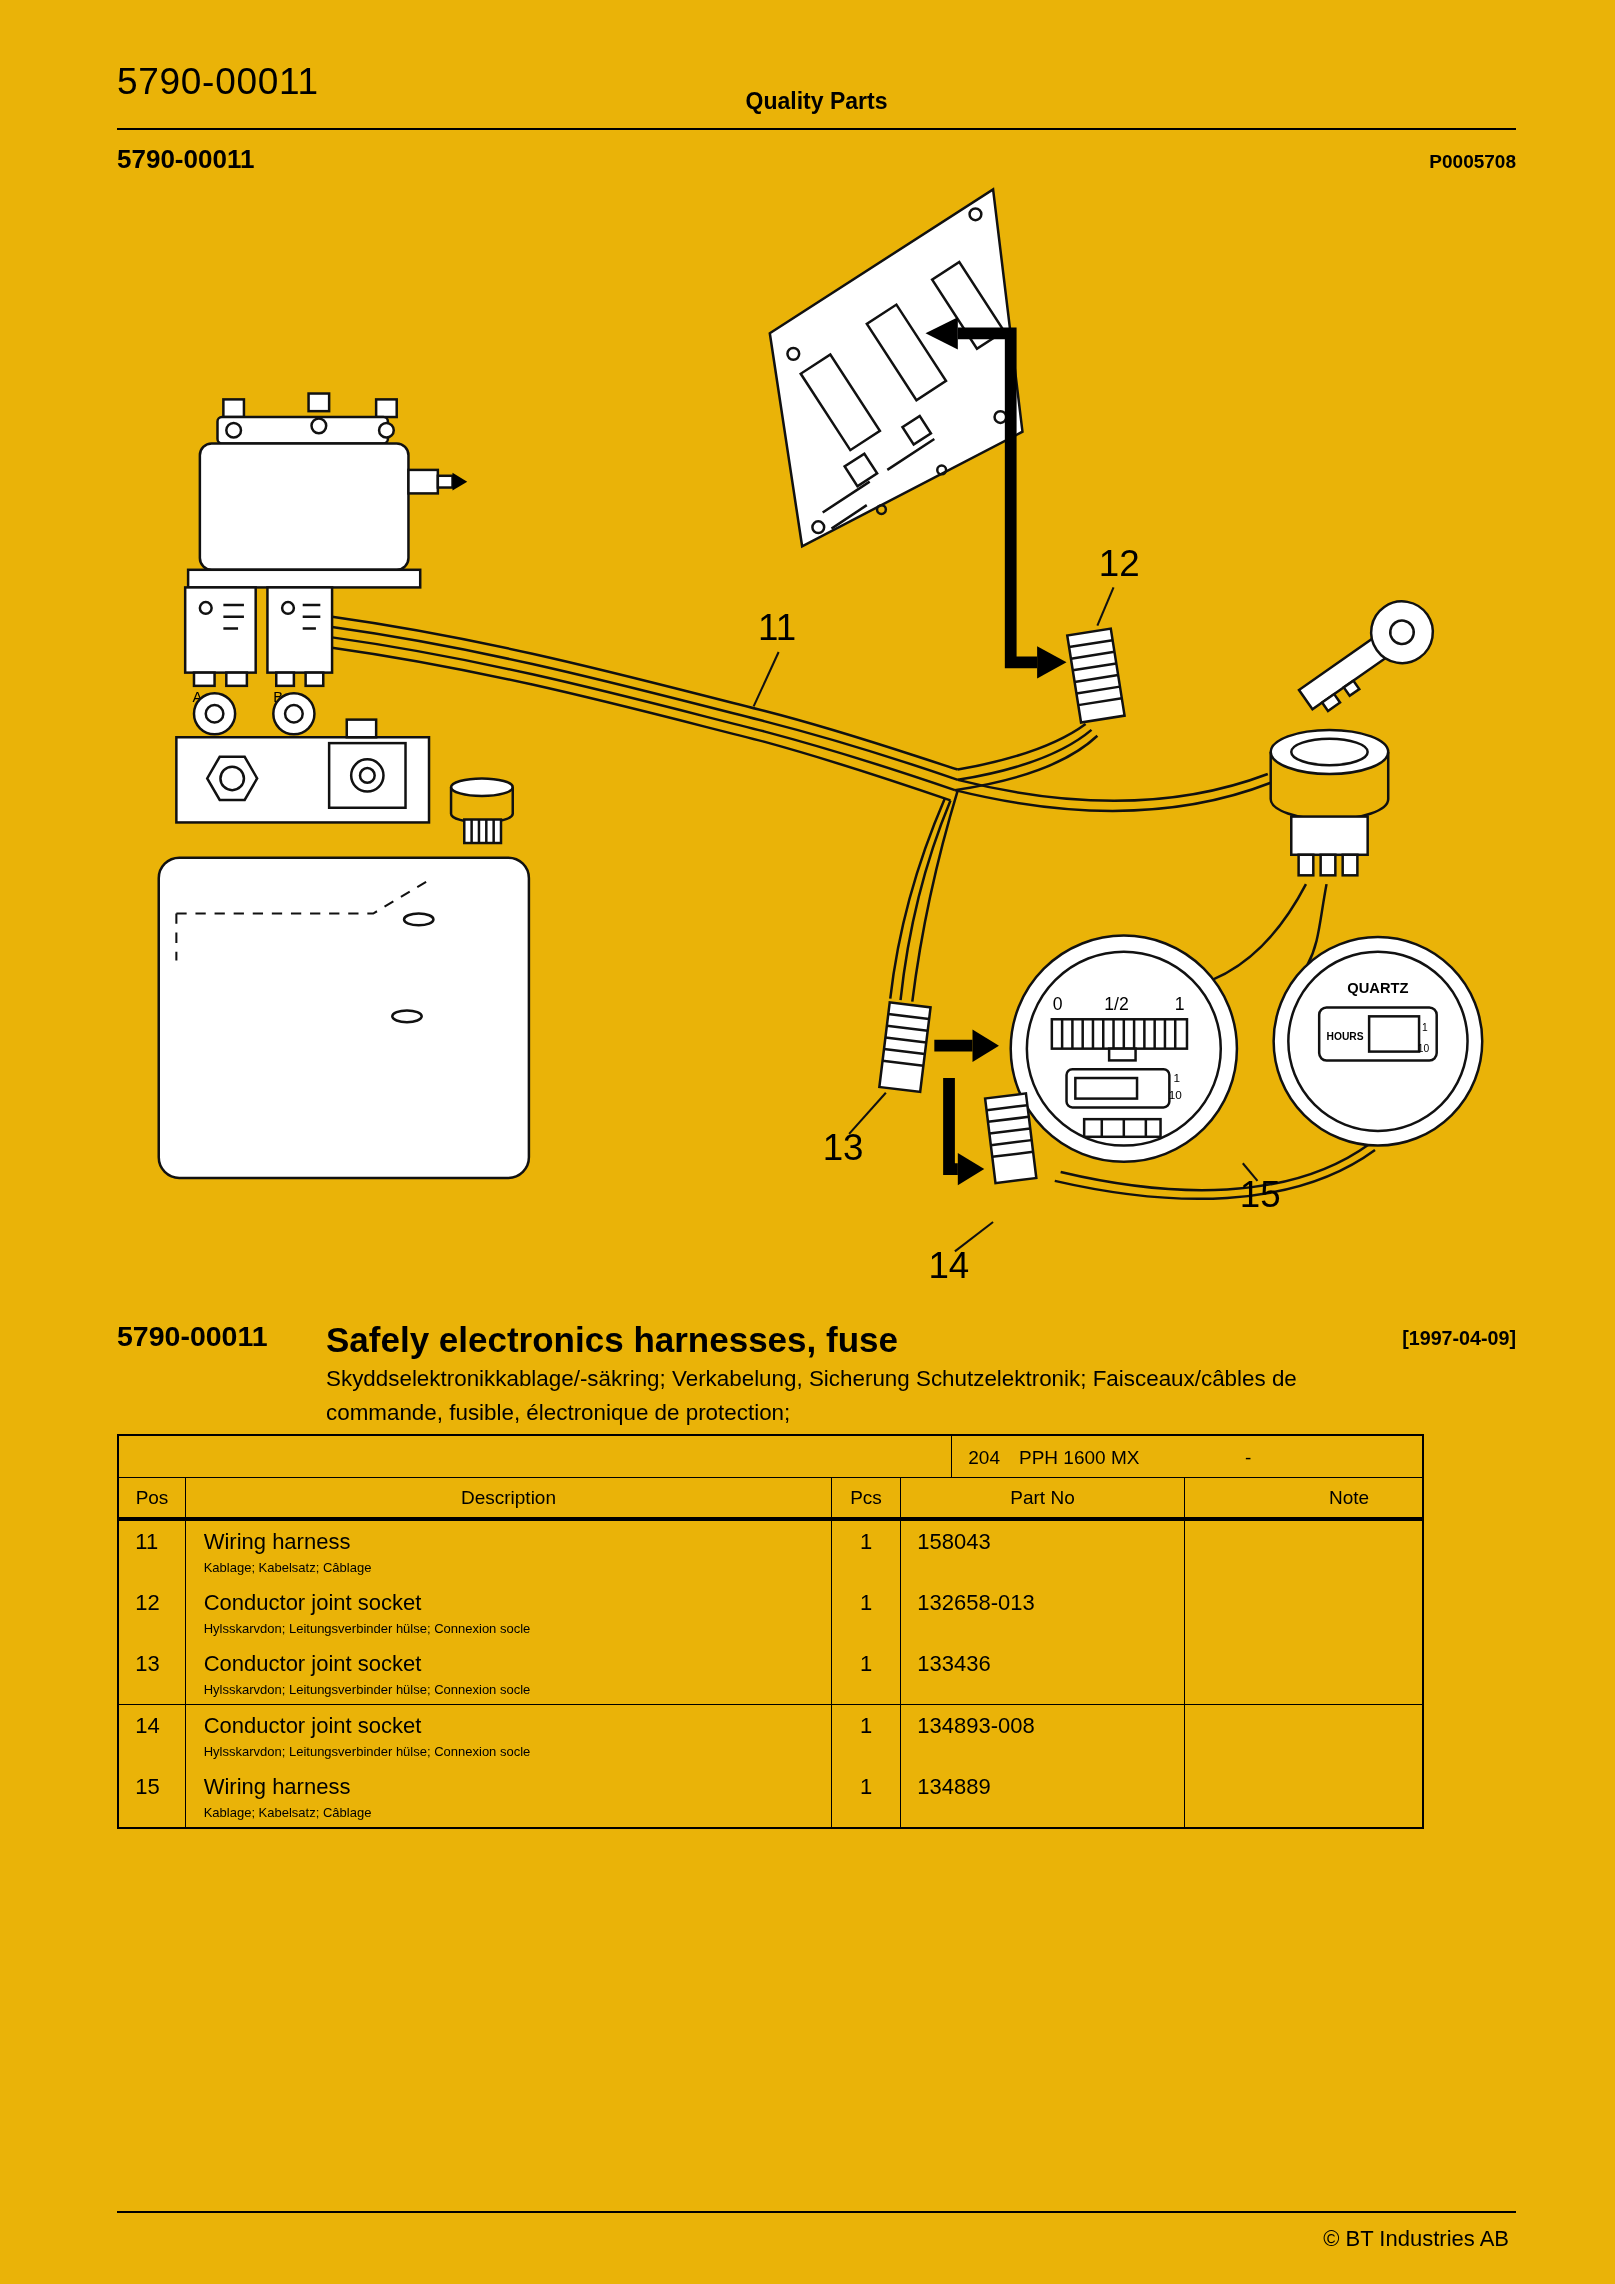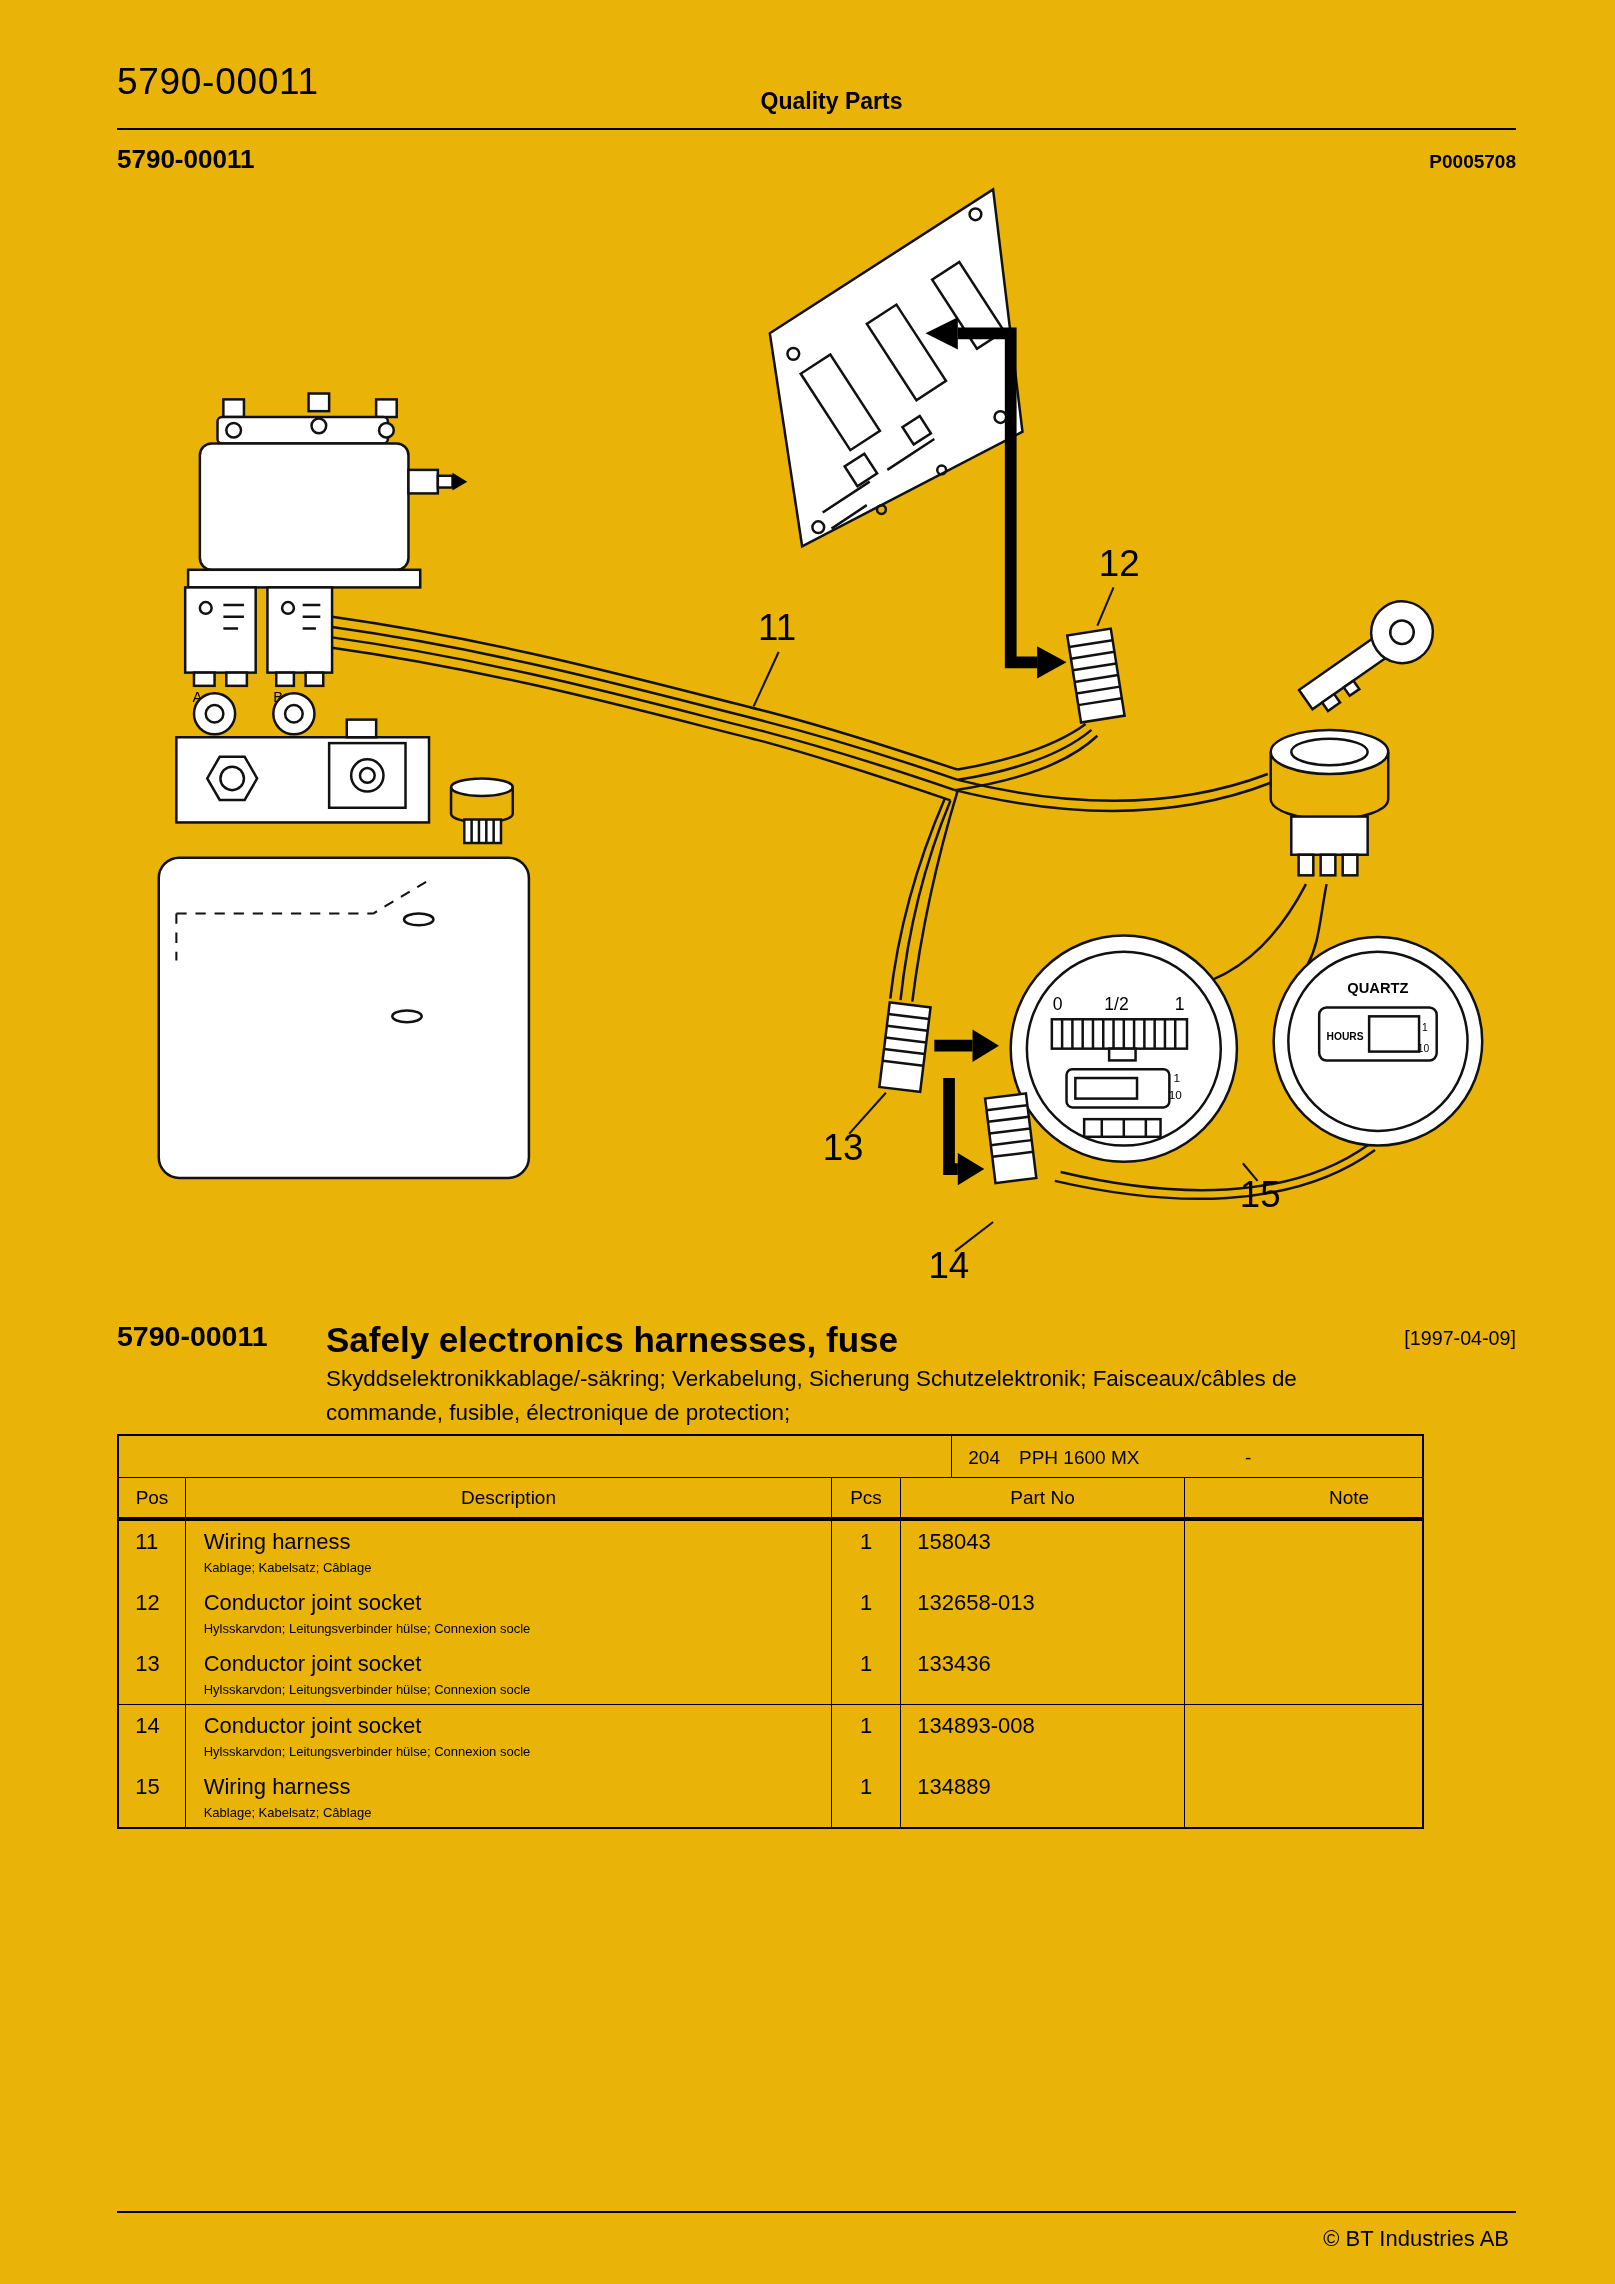--- a/index.html
+++ b/index.html
@@ -3,38 +3,38 @@
 <meta charset="utf-8">
 <style>
   * { margin:0; padding:0; box-sizing:border-box; }
   html,body { background:#e9e9e9; }
   .page {
     position:relative; width:1616px; height:2284px; background:#eab308;
     font-family:"Liberation Sans", sans-serif; color:#000; overflow:hidden;
   }
   
   .doc-number-large { position:absolute; left:117px; top:61px; font-size:37px; letter-spacing:0.7px; }
-  .quality-parts   { position:absolute; left:132px; width:1399px; top:88px; text-align:center; font-size:23px; font-weight:bold; }
+  .quality-parts   { position:absolute; left:117px; width:1399px; top:88px; text-align:center; font-size:23px; font-weight:bold; }
   .header-rule     { position:absolute; left:117px; top:128px; width:1399px; height:2px; background:#000; }
   .subheader-number{ position:absolute; left:117px; top:144px; font-size:26px; font-weight:bold; }
   .figure-ref      { position:absolute; left:117px; width:1399px; top:151px; text-align:right; font-size:19px; font-weight:bold; }
   
   .diagram { position:absolute; left:0; top:182px; width:1616px; height:1134px; }
   .diagram .ln   { stroke:#111; stroke-width:1.7; fill:none; }
   .diagram .fw   { stroke:#111; stroke-width:1.7; fill:#fff; }
   .diagram .thick{ stroke:#000; stroke-width:8; fill:none; }
   .diagram .blk  { fill:#000; stroke:none; }
   .diagram .leader { stroke:#111; stroke-width:1.4; fill:none; }
   .diagram text { font-family:"Liberation Sans", sans-serif; fill:#000; stroke:none; }
   .diagram .callout { font-size:25px; }
   .diagram .dash { stroke:#111; stroke-width:1.4; fill:none; stroke-dasharray:7 6; }
   
   .section-heading-number { position:absolute; left:117px; top:1320px; font-size:28.5px; font-weight:bold; }
   .section-heading-title  { position:absolute; left:326px; top:1320px; font-size:35px; font-weight:bold; }
-  .section-heading-date   { position:absolute; left:117px; width:1399px; top:1327px; text-align:right; font-size:19.7px; font-weight:normal; }
+  .section-heading-date   { position:absolute; left:117px; width:1399px; top:1327px; text-align:right; font-size:19.7px; font-weight:bold; }
   .section-subtitle { position:absolute; left:326px; top:1362px; width:1195px; font-size:22.4px; line-height:34px; }
   
   .parts-table { position:absolute; left:117px; top:1434px; width:1307px; border:2px solid #000; font-size:19px; }
   .machine-row { position:relative; height:42px; border-bottom:1.4px solid #000; }
   .machine-cell { position:absolute; left:832px; right:0; top:0; bottom:0; border-left:1.4px solid #000; }
   .machine-cell span { position:absolute; top:11px; font-size:19px; }
   .m-code  { left:16.3px; }
   .m-model { left:67px; }
   .m-dash  { left:293px; }
   .head-row, .t-row { display:grid; grid-template-columns:66px 646px 69px 284px 329px; }

